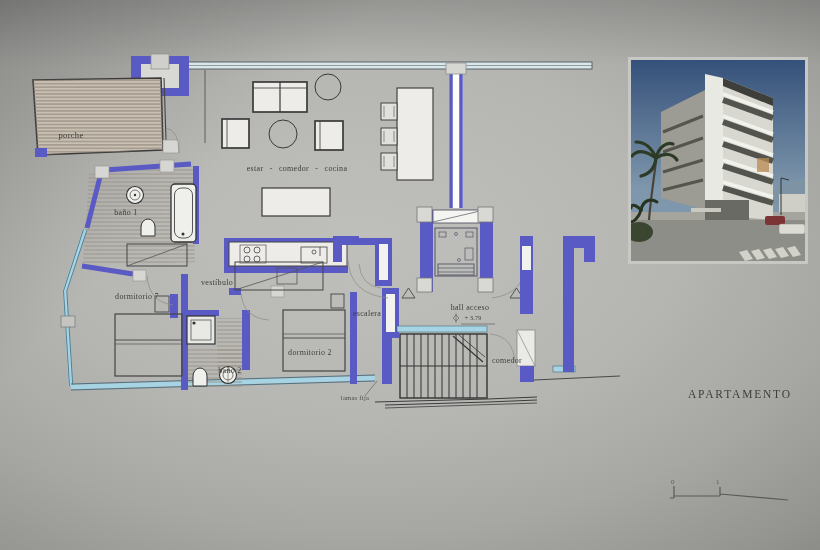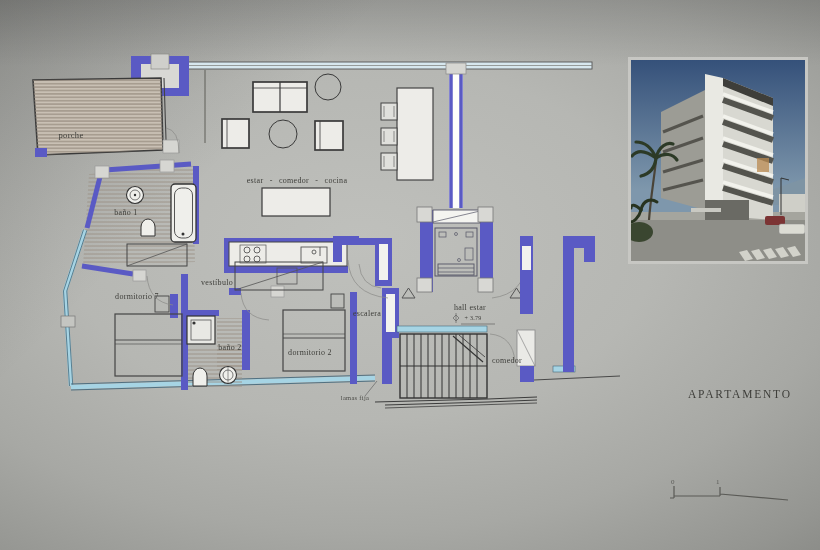--- a/index.html
+++ b/index.html
@@ -268,28 +268,28 @@
         <rect x="495" y="318" width="14" height="16" fill="#5a5ac4"></rect>
         <rect x="528" y="318" width="22" height="6" fill="#a6d4e4" stroke="#45687a" stroke-width="0.6"></rect>
         <rect x="538" y="188" width="32" height="12" fill="#5a5ac4"></rect>
         <rect x="559" y="188" width="11" height="26" fill="#5a5ac4"></rect>
         <rect x="538" y="188" width="11" height="136" fill="#5a5ac4"></rect>
         <line x1="509" y1="332" x2="595" y2="328" stroke="#3c3c3c" stroke-width="0.9"></line>
       </g>
     </svg>
 
     <div class="lbl big" style="left:46px;top:82px">porche</div>
-    <div class="lbl estar" style="left:272px;top:128px">estar  -  comedor  -  cocina</div>
+    <div class="lbl estar" style="left:272px;top:116px">estar  -  comedor  -  cocina</div>
     <div class="lbl" style="left:101px;top:160px">baño 1</div>
     <div class="lbl" style="left:112px;top:244px">dormitorio 7</div>
     <div class="lbl" style="left:192px;top:230px">vestíbulo</div>
     <div class="lbl" style="left:342px;top:261px">escalera</div>
     <div class="lbl" style="left:285px;top:300px">dormitorio 2</div>
-    <div class="lbl" style="left:205px;top:295px">baño 2</div>
-    <div class="lbl" style="left:445px;top:255px">hall estar</div>
+    <div class="lbl" style="left:205px;top:318px">baño 2</div>
+    <div class="lbl" style="left:445px;top:255px">hall acceso</div>
     <div class="lbl tiny" style="left:448px;top:267px">+ 3.79</div>
     <div class="lbl" style="left:482px;top:308px">comedor</div>
     <div class="lbl lamas" style="left:330px;top:346px">lamas fija</div>
   </div>
 
   <div class="render">
     <svg width="174" height="201" viewBox="0 0 174 201">
       <defs>
         <linearGradient id="sky" x1="0" y1="0" x2="0" y2="1">
           <stop offset="0" stop-color="#35517a"></stop>

